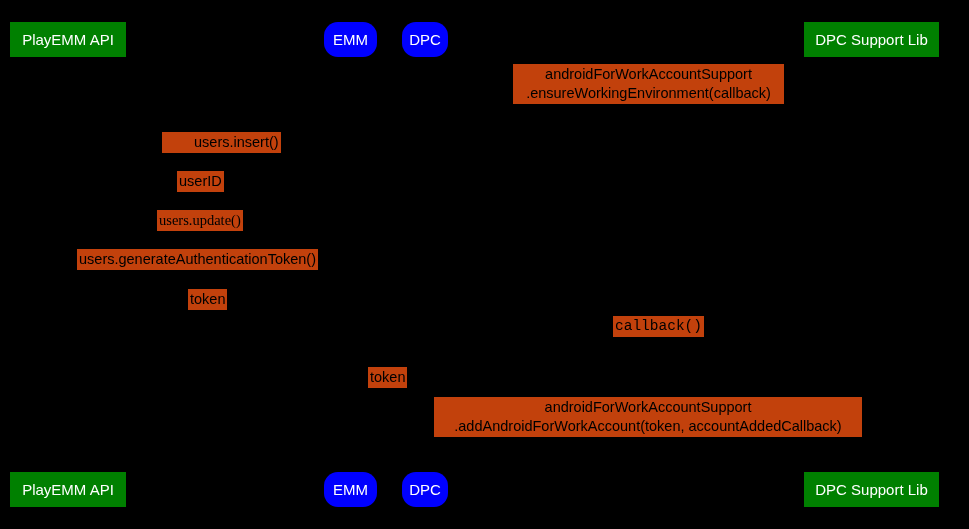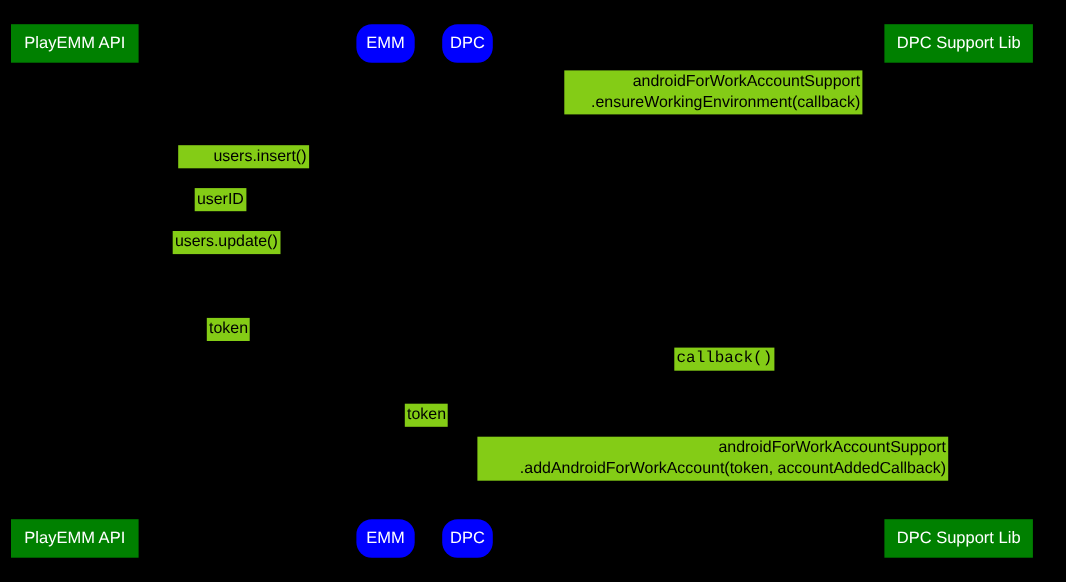--- a/index.html
+++ b/index.html
@@ -38,25 +38,25 @@
   .participant.blue  { background: #0000ff; border-radius: 14px; }
 
   .lifeline {
     position: absolute;
     width: 1px;
     background: #000000;
   }
 
   .msg-label {
     position: absolute;
-    background: #84cc16;
+    background: #c2410c;
     color: #000000;
     font-size: 14.5px;
     line-height: 19px;
-    text-align: right;
+    text-align: center;
     box-sizing: border-box;
     padding: 1px 2px;
     white-space: pre-line;
   }
   .msg-label.single { white-space: nowrap; }
 </style>
 </head>
 <body>
 
 <div id="canvas">
@@ -82,22 +82,23 @@
     <span>DPC Support Lib</span>
   </div>
 
   <div class="msg-label" style="left:513px; top:64px; width:271px; height:40px;">androidForWorkAccountSupport
 .ensureWorkingEnvironment(callback)</div>
 
   <div class="msg-label single" style="left:162px; top:132px; height:21px;padding-left:32px;">users.insert()</div>
 
   <div class="msg-label single" style="left:177px; top:171px; height:21px;">userID</div>
 
-  <div class="msg-label single" style="left:157px; top:210px; height:21px;">users.update()</div>
+  <div class="msg-label single" style="left:157px; top:210px; height:21px;font-family:Liberation Serif, serif;">users.update()</div>
 
+  <div class="msg-label single" style="left:77px; top:249px; height:21px;">users.generateAuthenticationToken()</div>
 
   <div class="msg-label single" style="left:188px; top:289px; height:21px;">token</div>
 
   <div class="msg-label single" style="left:613px; top:316px; height:21px;font-family:Liberation Mono, monospace;">callback()</div>
 
   <div class="msg-label single" style="left:368px; top:367px; height:21px;">token</div>
 
   <div class="msg-label" style="left:434px; top:397px; width:428px; height:40px;">androidForWorkAccountSupport
 .addAndroidForWorkAccount(token, accountAddedCallback)</div>
 

